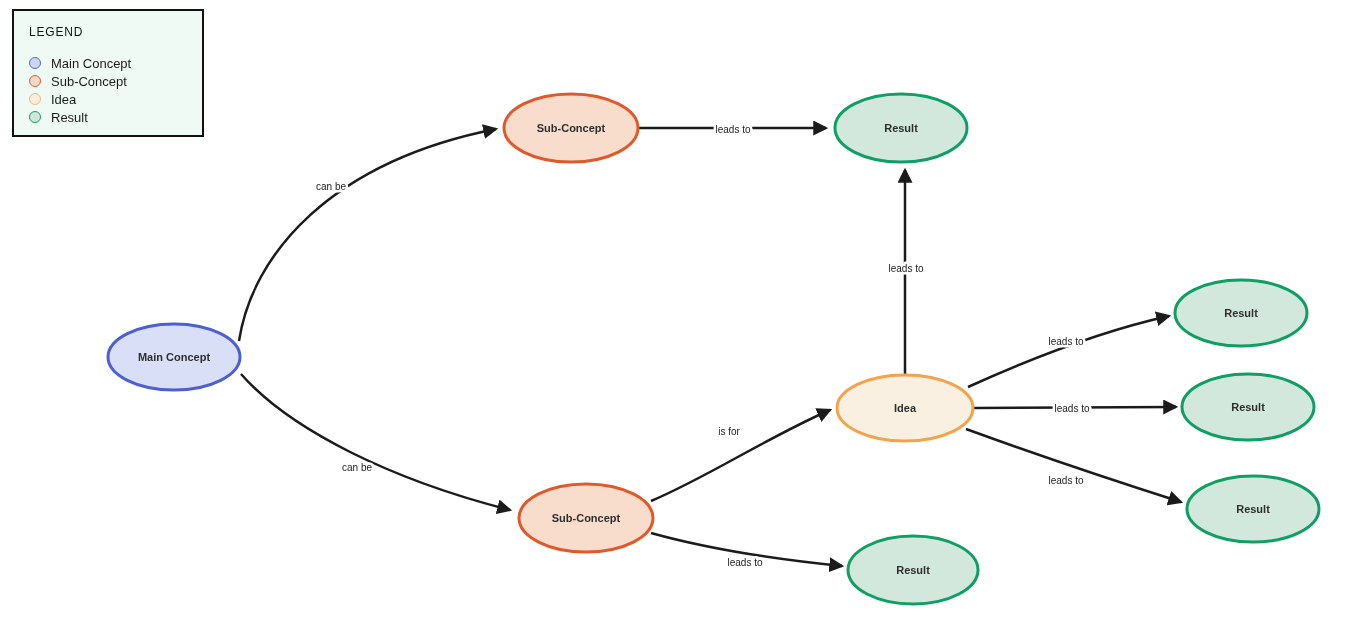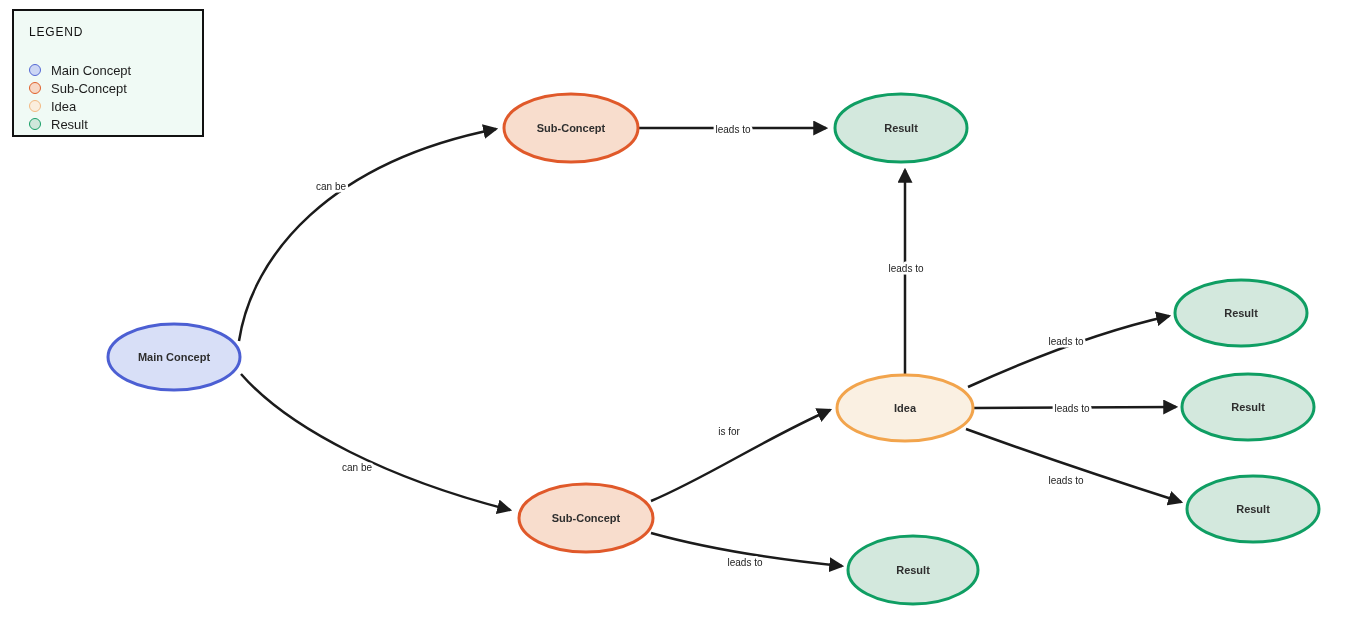--- a/index.html
+++ b/index.html
@@ -53,21 +53,21 @@
     background: #f0faf5;
     border: 2.5px solid #111111;
     box-sizing: border-box;
     padding: 14px 0 0 15px;
   }
   .legend-title {
     font-size: 12px;
     font-weight: 400;
     letter-spacing: 0.8px;
     color: #111111;
-    margin-bottom: 24px;
+    margin-bottom: 17px;
   }
   .legend-item {
     display: flex;
     align-items: center;
     margin-bottom: 4px;
     height: 14px;
   }
   .legend-swatch {
     width: 12px;
     height: 12px;

